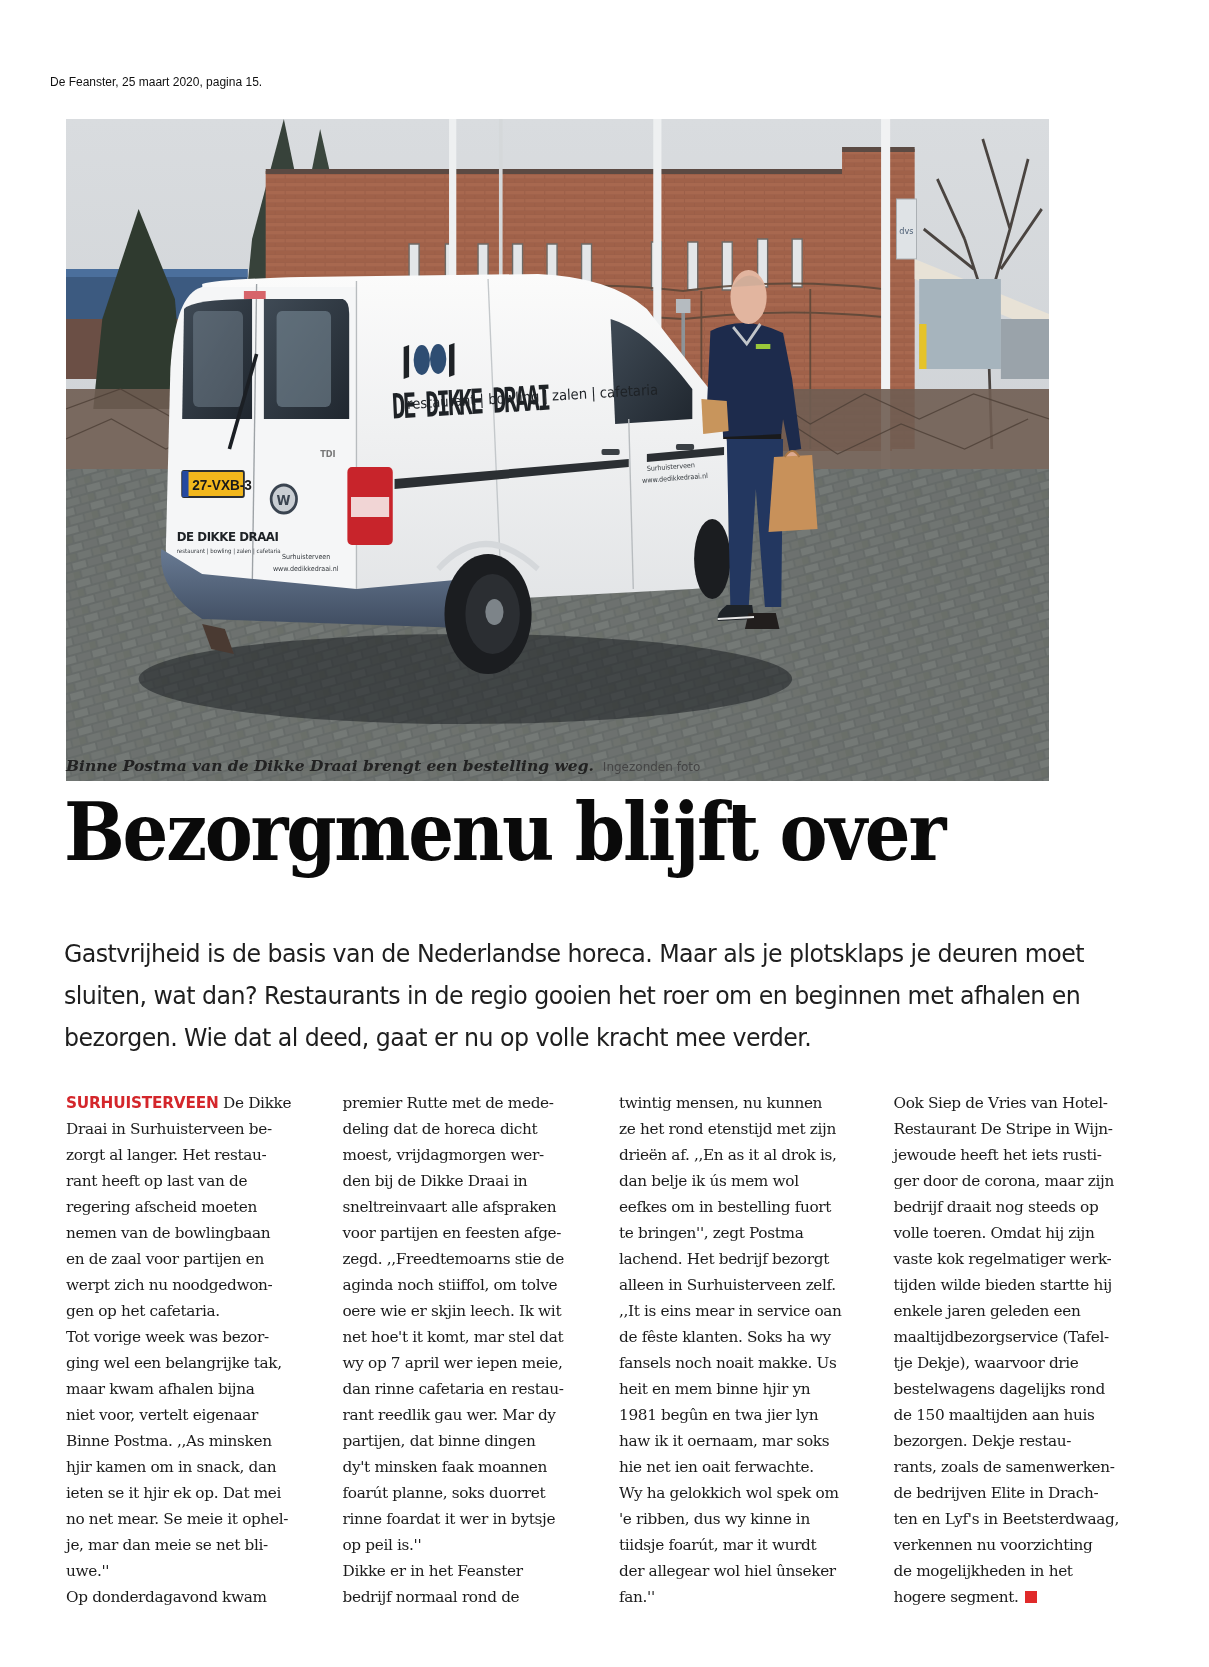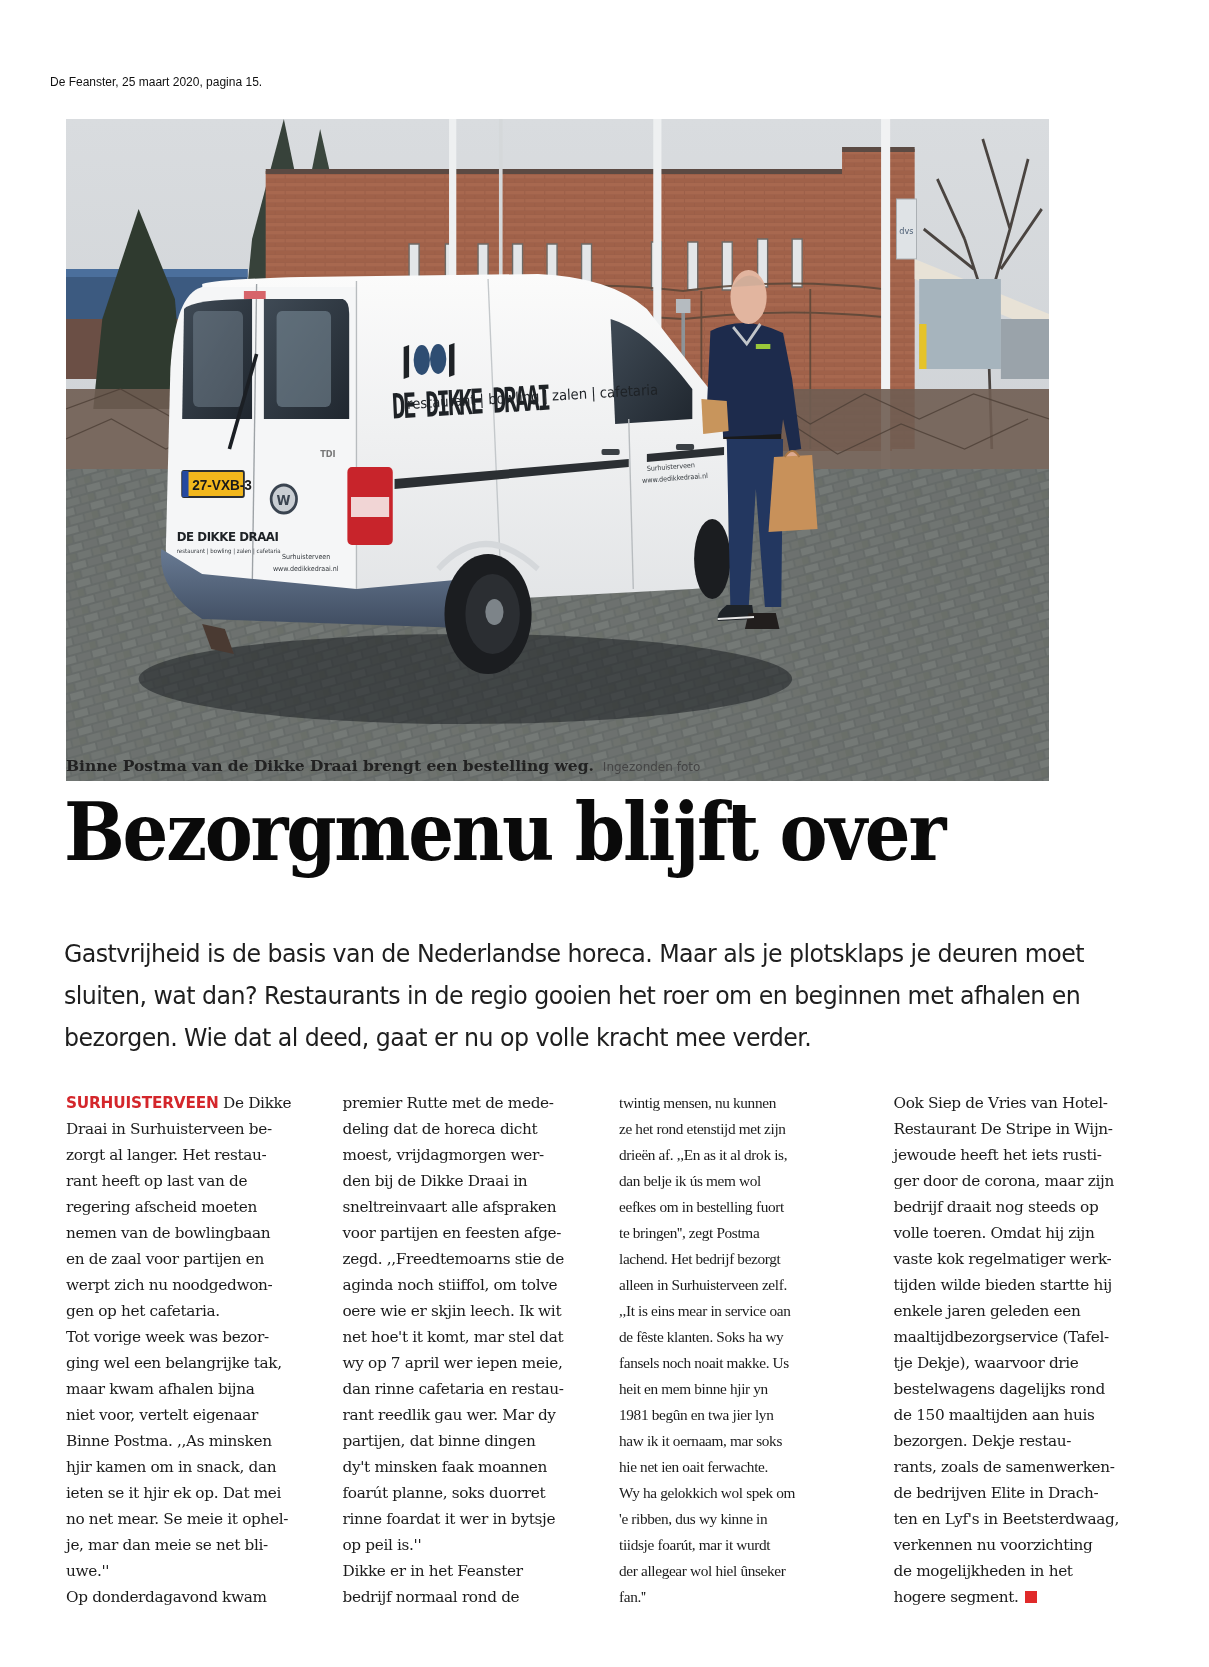--- a/index.html
+++ b/index.html
@@ -10,21 +10,21 @@
   }
   .photo {
     position: absolute; left: 66px; top: 86px; width: 983px; height: 662px;
     overflow: hidden; background: #c4b5fd; margin-top: 33px;
   }
   .photo svg { display: block; width: 100%; height: 100%; }
   .caption {
     position: absolute; left: 66px; top: 756px;
     font-family: "DejaVu Serif", serif; font-size: 15.5px; color: #222;
   }
-  .caption .bold { font-weight: bold; }
+  .caption .bold { font-weight: bold; font-style: italic; }
   .caption .credit { font-family: "DejaVu Sans", sans-serif; font-size: 12px; color: #444; font-weight: normal; margin-left: 4px; }
   .headline {
     position: absolute; left: 64px; top: 792px; margin: 0;
     font-family: "DejaVu Serif", serif; font-weight: bold; font-size: 80px;
     letter-spacing: -2.5px; line-height: 1; color: #0a0a0a;
     transform: scaleX(0.9); transform-origin: left top;
   }
   .intro {
     position: absolute; left: 64px; top: 932px; width: 1090px; margin: 0;
     font-family: "DejaVu Sans", sans-serif; font-size: 25.5px; line-height: 42px;
@@ -34,21 +34,21 @@
   .columns {
     position: absolute; left: 66px; top: 1090px; width: 1090px;
     display: flex; gap: 12px;
   }
   .col {
     width: 273px; padding-right: 0;
     font-family: "DejaVu Serif", serif; font-size: 15.3px; line-height: 26px;
     color: #1b1b1b;
   }
   .col:nth-child(2) { margin-left: 2px; }
-  .col:nth-child(3) { margin-left: 2px; font-family: Liberation Serif, serif; }
+  .col:nth-child(3) { margin-left: 2px; }
   .col:nth-child(4) { margin-left: 0; }
   .col .line { display: block; white-space: nowrap; letter-spacing: -0.35px; }
   .dateline {
     font-family: "DejaVu Sans", sans-serif; font-weight: bold; color: #d4262b;
     letter-spacing: -0.2px;
   }
   .end-mark {
     display: inline-block; width: 12px; height: 12px; background: #e02a2a;
     margin-left: 6px; vertical-align: -1px;
   }

